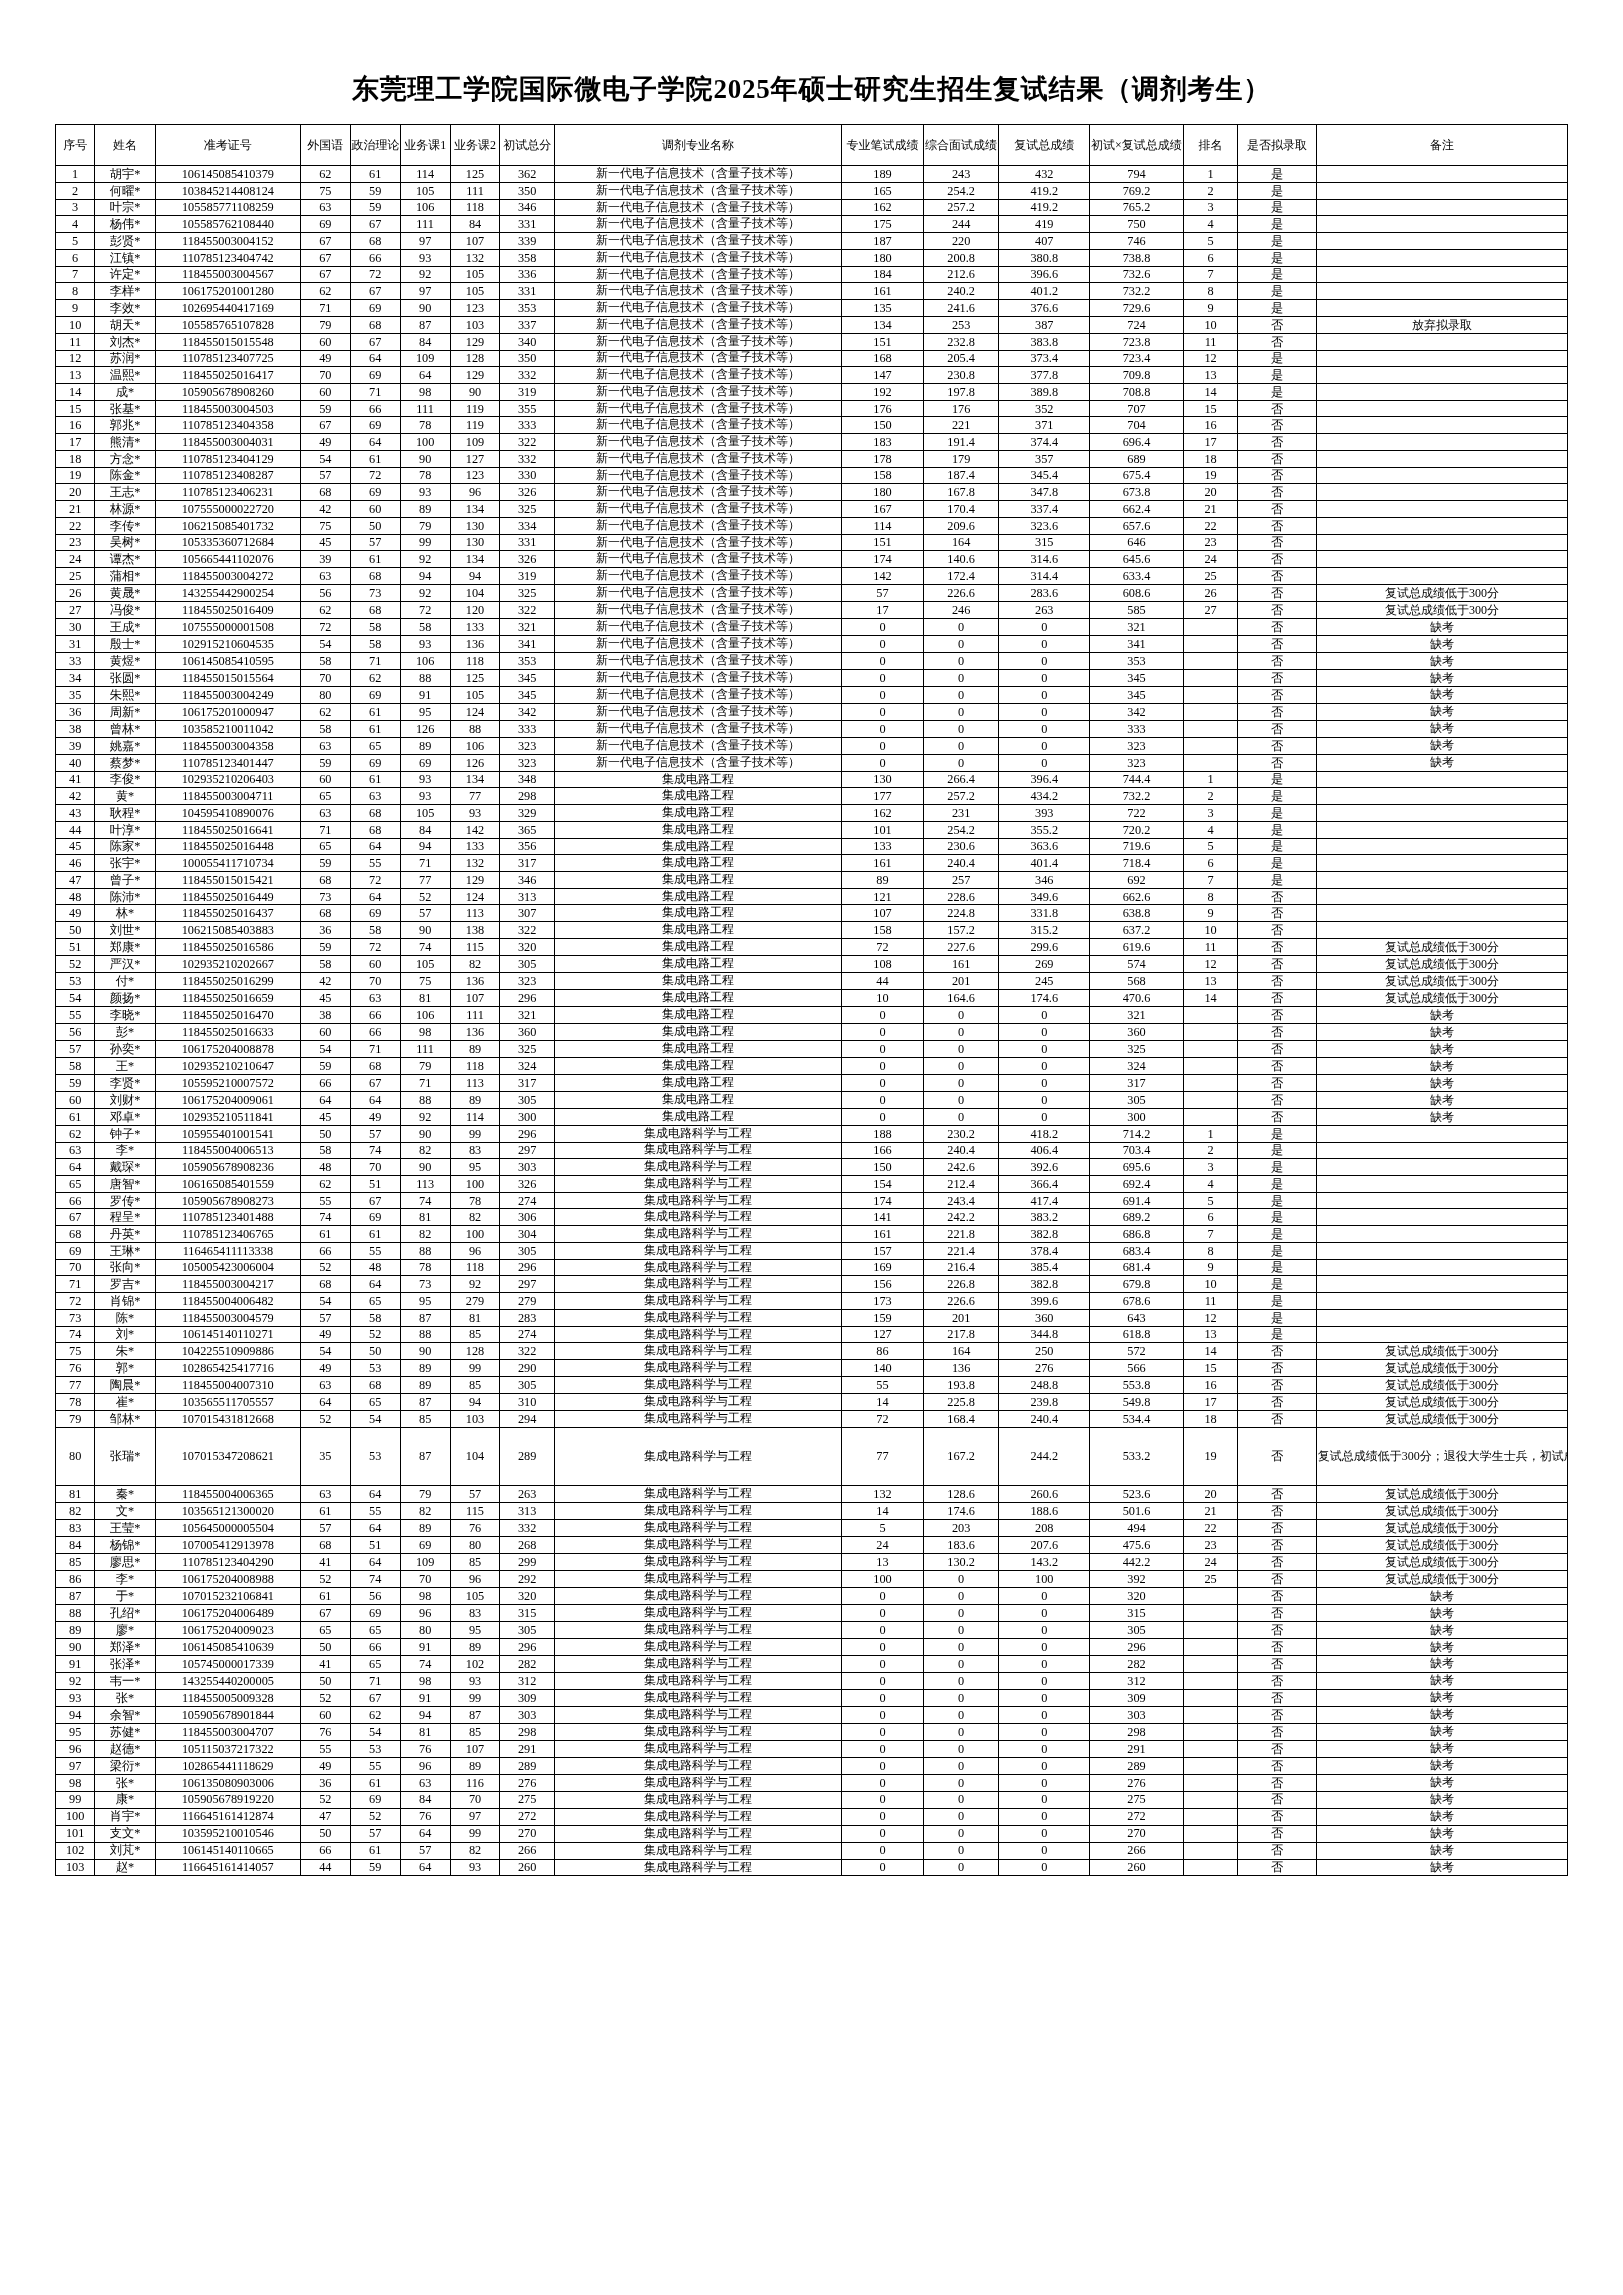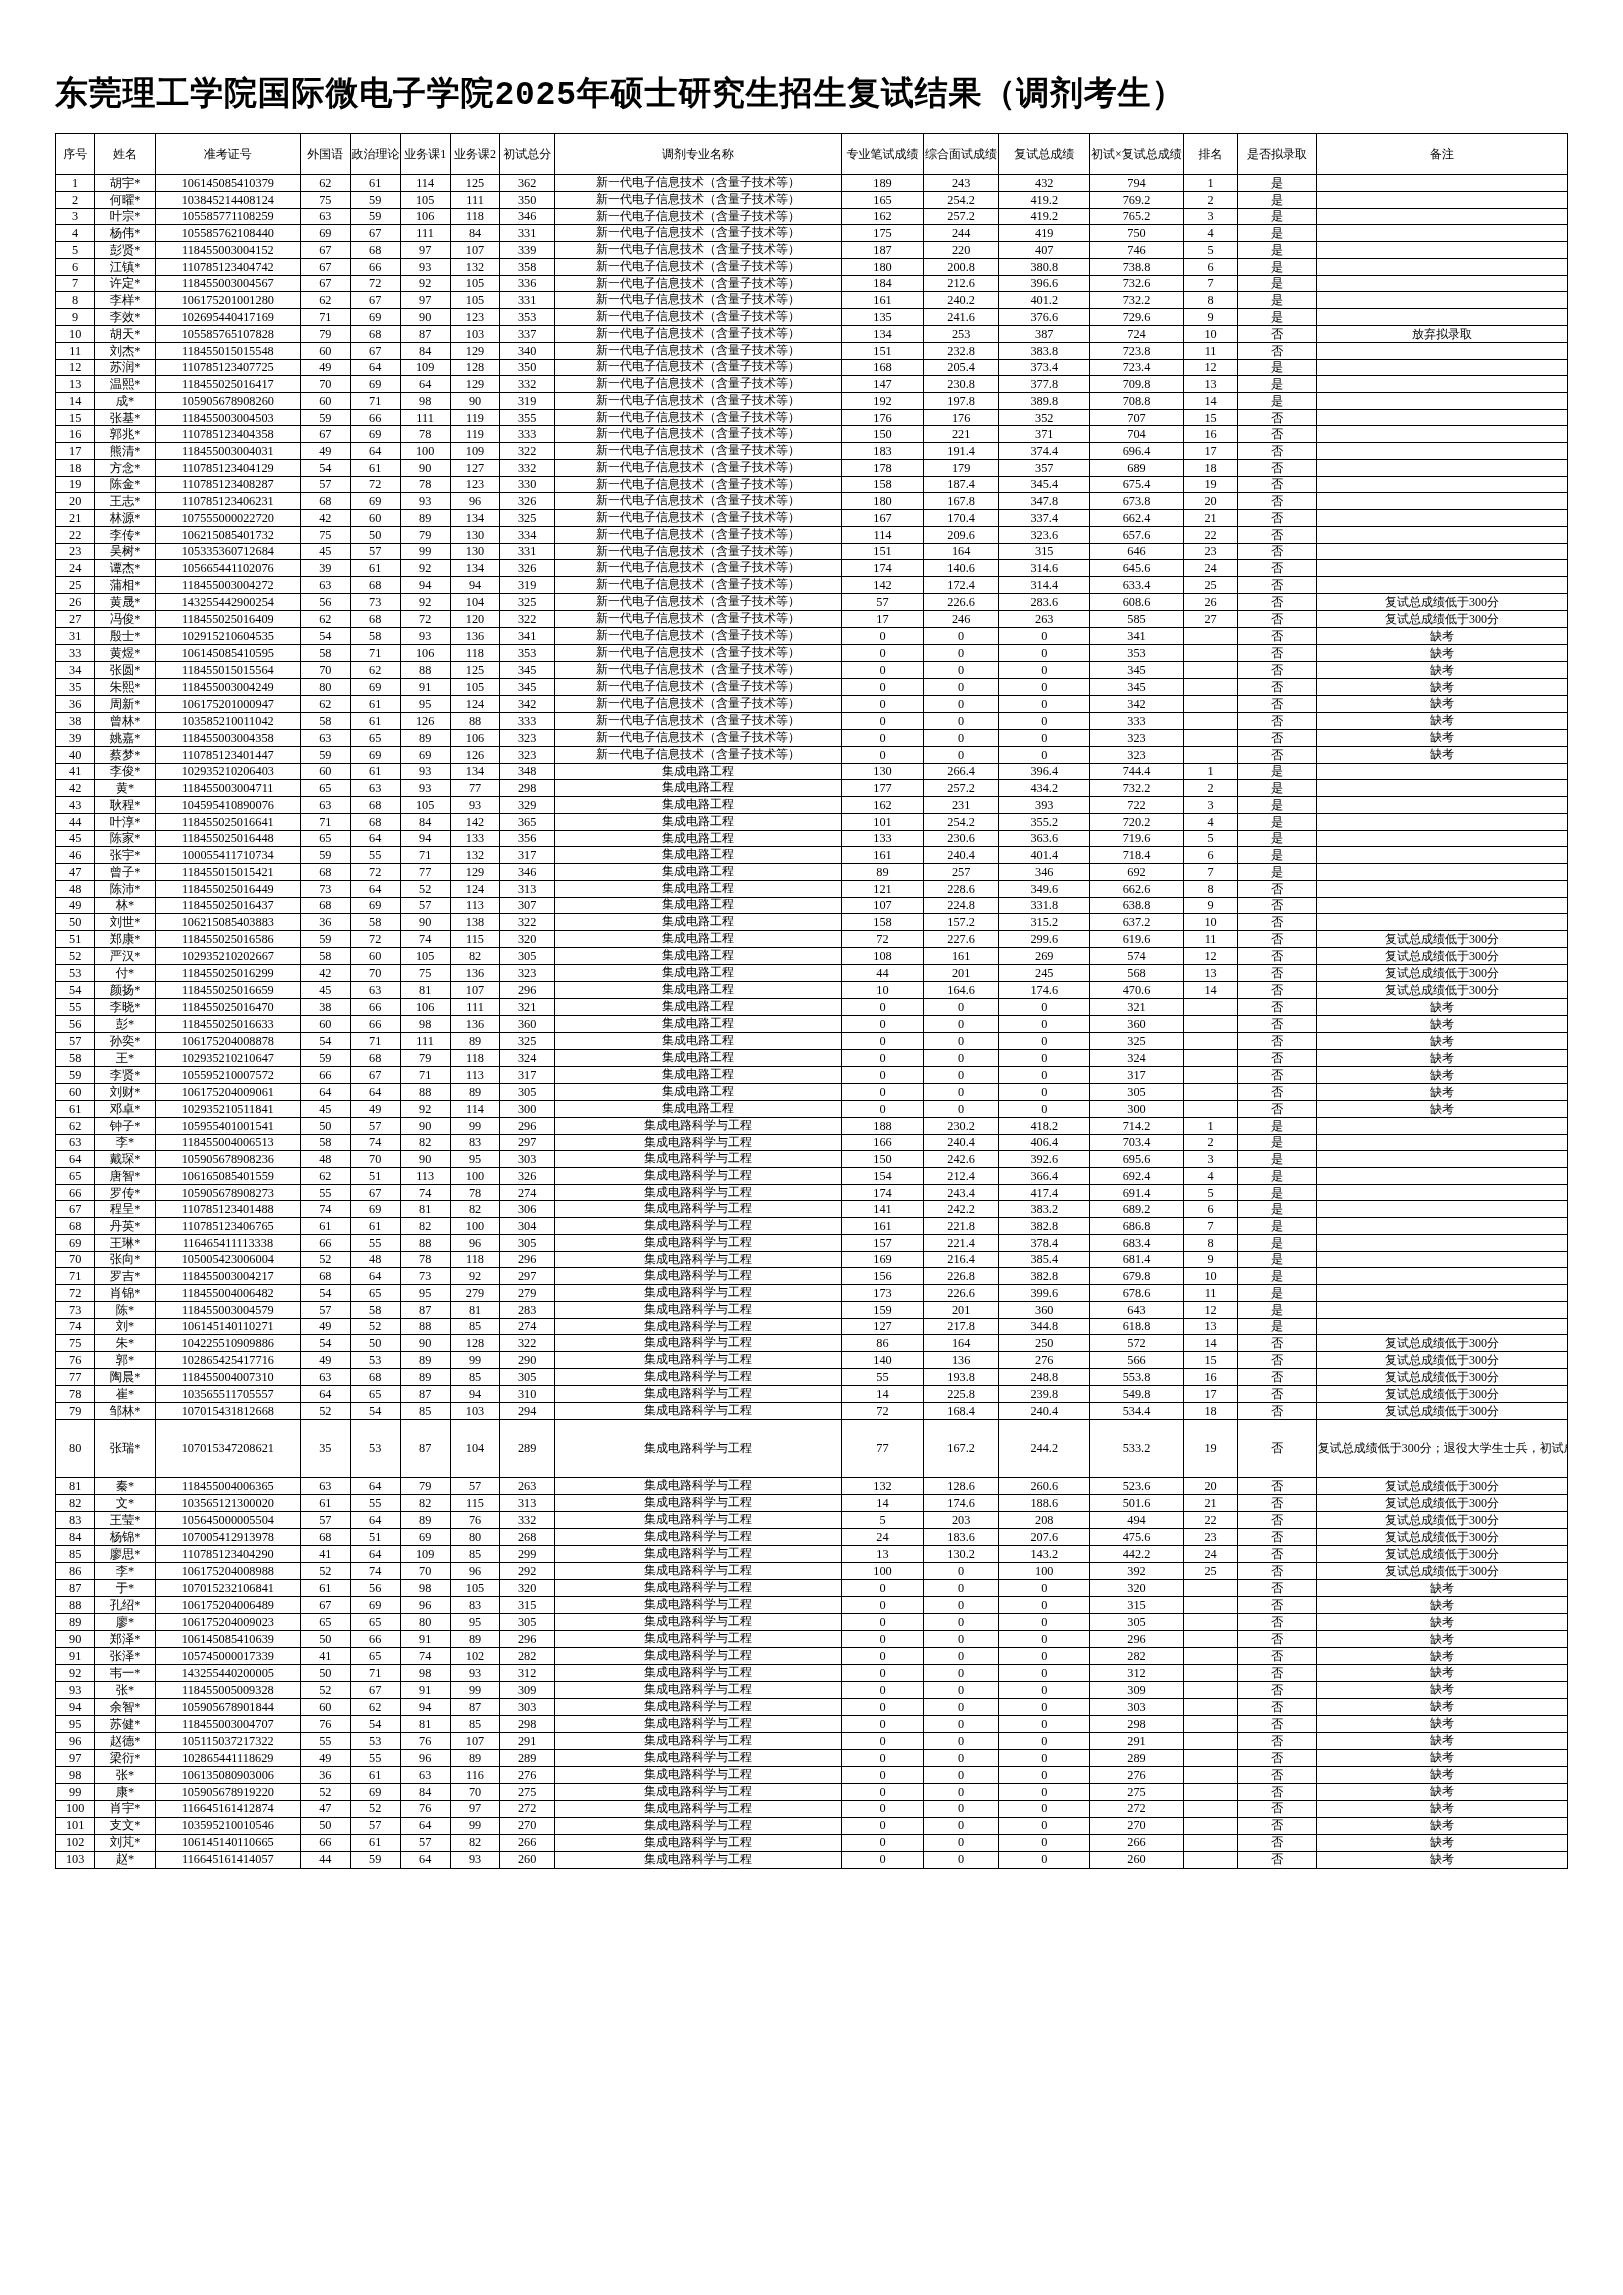--- a/index.html
+++ b/index.html
@@ -11,23 +11,24 @@
     width: 1623px;
     font-family: "Liberation Serif", "DejaVu Serif", serif;
     color: #000000;
   }
   .page {
     width: 1623px;
     box-sizing: border-box;
     padding: 71px 55px 32px 55px;
   }
   .doc-title {
-    font-family: Liberation Mono, monospace;
+    text-align: center;
+    font-family: Liberation Serif, serif;
     font-weight: bold;
-    font-size: 33px;
+    font-size: 27px;
     letter-spacing: 0.8px;
     margin: 0 0 17.4px 0;
   }
   table.result-table {
     border-collapse: collapse;
     width: 100%;
     table-layout: fixed;
     font-size: 12.3px;
     line-height: 1.15;
   }
@@ -605,20 +606,38 @@
           <td class="major">新一代电子信息技术（含量子技术等）</td>
           <td>17</td>
           <td>246</td>
           <td>263</td>
           <td>585</td>
           <td>27</td>
           <td>否</td>
           <td class="remark">复试总成绩低于300分</td>
         </tr>
         <tr>
+          <td>30</td>
+          <td class="name">王成*</td>
+          <td>107555000001508</td>
+          <td>72</td>
+          <td>58</td>
+          <td>58</td>
+          <td>133</td>
+          <td>321</td>
+          <td class="major">新一代电子信息技术（含量子技术等）</td>
+          <td>0</td>
+          <td>0</td>
+          <td>0</td>
+          <td>321</td>
+          <td></td>
+          <td>否</td>
+          <td class="remark">缺考</td>
+        </tr>
+        <tr>
           <td>31</td>
           <td class="name">殷士*</td>
           <td>102915210604535</td>
           <td>54</td>
           <td>58</td>
           <td>93</td>
           <td>136</td>
           <td>341</td>
           <td class="major">新一代电子信息技术（含量子技术等）</td>
           <td>0</td>

